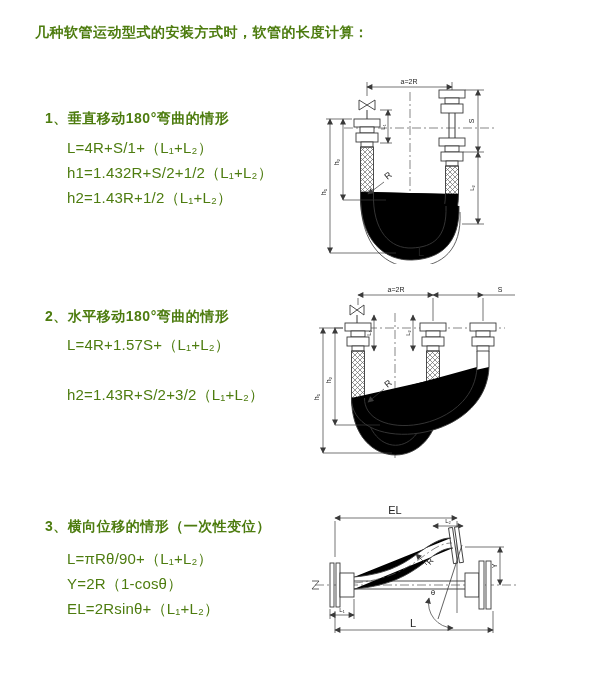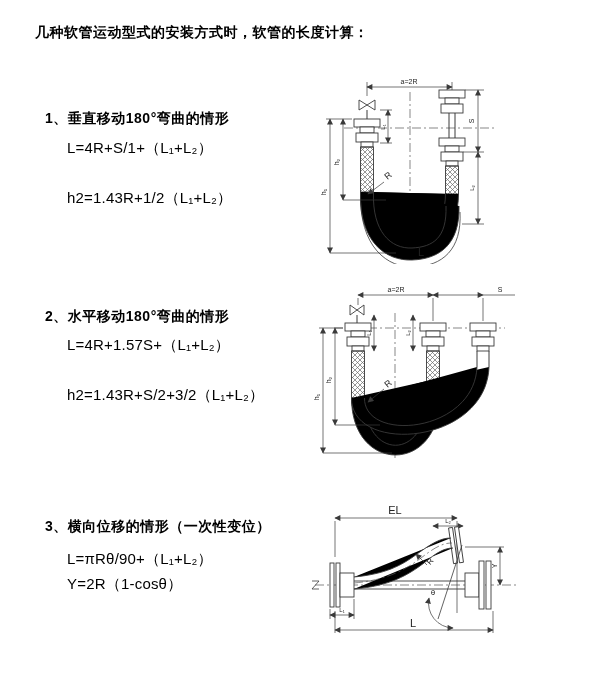--- a/index.html
+++ b/index.html
@@ -1,18 +1,18 @@
 <!DOCTYPE html>
 <html><head>
 <meta charset="utf-8">
 <style>
   html,body{margin:0;padding:0;background:#e8e8e8;}
   .page{
     position:relative;width:600px;height:675px;background:#ffffff;
-    font-family:"Liberation Sans","DejaVu Sans",sans-serif;color:#000000;
+    font-family:"Liberation Sans","DejaVu Sans",sans-serif;color:#4d7c0f;
     overflow:hidden;margin:0 auto;
   }
   .title{position:absolute;left:35px;top:24px;font-size:14px;font-weight:bold;letter-spacing:0.5px;}
   .heading{position:absolute;font-size:14px;font-weight:bold;letter-spacing:0.5px;text-align:center;}
   .formula{position:absolute;font-size:15px;font-weight:normal;letter-spacing:0.2px;white-space:nowrap;}
   svg{position:absolute;}
   svg text{fill:#222;font-family:"Liberation Sans","DejaVu Sans",sans-serif;}
   .ln{stroke:#3a3a3a;stroke-width:1;fill:none;}
   .thin{stroke:#3a3a3a;stroke-width:0.8;fill:none;}
   .dim{stroke:#3a3a3a;stroke-width:0.7;fill:none;}
@@ -25,29 +25,31 @@
 </style>
 </head>
 <body>
 
 <div class="page">
 
   <div class="title">几种软管运动型式的安装方式时，软管的长度计算：</div>
 
   <div class="heading" style="left:45px;top:110px">1、垂直移动180°弯曲的情形</div>
   <div class="formula" style="left:67px;top:139px">L=4R+S/1+（L₁+L₂）</div>
+  <div class="formula" style="left:67px;top:164px">h1=1.432R+S/2+1/2（L₁+L₂）</div>
   <div class="formula" style="left:67px;top:189px">h2=1.43R+1/2（L₁+L₂）</div>
 
   <div class="heading" style="left:45px;top:308px">2、水平移动180°弯曲的情形</div>
   <div class="formula" style="left:67px;top:336px">L=4R+1.57S+（L₁+L₂）</div>
   <div class="formula" style="left:67px;top:386px">h2=1.43R+S/2+3/2（L₁+L₂）</div>
 
   <div class="heading" style="left:45px;top:518px">3、横向位移的情形（一次性变位）</div>
   <div class="formula" style="left:67px;top:550px">L=πRθ/90+（L₁+L₂）</div>
   <div class="formula" style="left:67px;top:575px">Y=2R（1-cosθ）</div>
+  <div class="formula" style="left:67px;top:600px">EL=2Rsinθ+（L₁+L₂）</div>
 
   <svg style="left:300px;top:72px" width="290" height="192" viewBox="0 0 290 192">
     <defs>
       <marker id="ar1" viewBox="0 0 10 10" refX="9" refY="5" markerWidth="8" markerHeight="6" orient="auto-start-reverse" markerUnits="userSpaceOnUse">
         <path d="M0,0L10,5L0,10z" fill="#3a3a3a"></path>
       </marker>
       <pattern id="xh1" width="5" height="5" patternUnits="userSpaceOnUse">
         <path d="M0,0L5,5M5,0L0,5" stroke="#6a6a6a" stroke-width="0.7"></path>
       </pattern>
     </defs>

